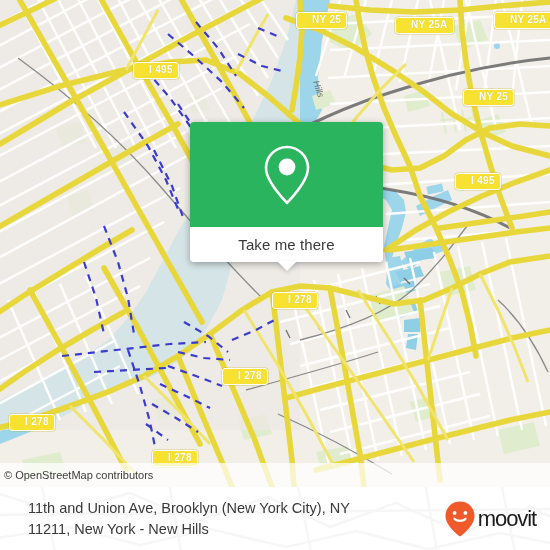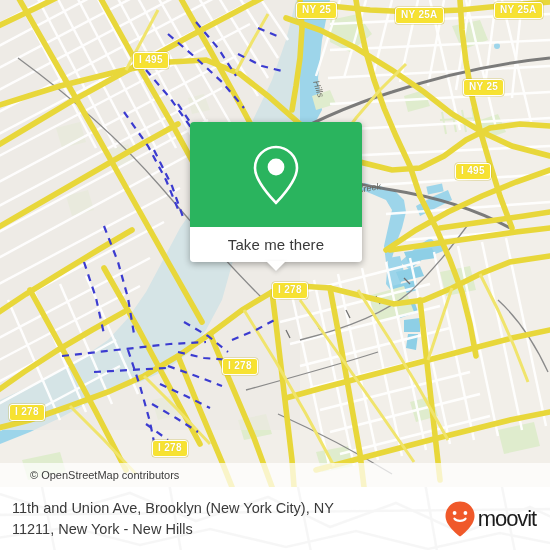--- a/index.html
+++ b/index.html
@@ -17,45 +17,46 @@
   
   .shield{
     position:absolute;
     background:#f7e232;
     border:1.5px solid #ffffff;
     border-radius:3px;
     color:#ffffff;
     font-size:10px;
     font-weight:bold;
     letter-spacing:.3px;
-    padding:1px 5px 2px 5px;
+    padding:1px 5px 2px 15px;
     line-height:12px;
     white-space:nowrap;
     text-shadow:0 0 1px rgba(160,140,0,.45);
     box-shadow:0 0 0 .5px rgba(190,170,20,.5);
+    margin-top:10px;
   }
   .maplabel{
     position:absolute;
     color:#6a6a62;
     font-size:9px;
     white-space:nowrap;
     font-style:italic;
   }
 
   
   #attrib{
     position:absolute;left:0;bottom:0;width:550px;height:24px;
     background:rgba(255,255,255,.72);
     display:flex;align-items:center;
   }
-  #attrib span{font-size:11px;color:#3c3c3c;padding-left:30px;}
+  #attrib span{font-size:11px;color:#3c3c3c;padding-left:4px;}
 
   
   #card{
-    position:absolute;left:190px;top:122px;width:172px;
+    position:absolute;left:190px;top:122px;width:193px;
     border-radius:4px;
     box-shadow:0 2px 7px rgba(0,0,0,.33);
     overflow:visible;
     z-index:30;
   }
   #card-top{
     background:#2ab45e;
     height:105px;
     border-radius:4px 4px 0 0;
     display:flex;align-items:center;justify-content:center;
@@ -80,21 +81,21 @@
   }
 
   
   #footer{
     position:absolute;left:0;top:487px;width:550px;height:63px;
     background:#ffffff;overflow:hidden;
   }
   #footer-wm{position:absolute;left:0;top:0;opacity:.35;}
   #footer-inner{
     position:relative;height:63px;display:flex;align-items:center;
-    justify-content:space-between;padding:0 14px 0 12px;box-sizing:border-box;
+    justify-content:space-between;padding:0 14px 0 28px;box-sizing:border-box;
   }
   #addr{
     font-size:14.5px;color:#3a3a3a;line-height:21px;max-width:400px;
   }
   #logo{display:flex;align-items:center;gap:3px;}
   #logo-text{
     font-size:22px;color:#1c1c1c;letter-spacing:-1.1px;font-weight:normal;
     line-height:30px;
   }
 </style>

